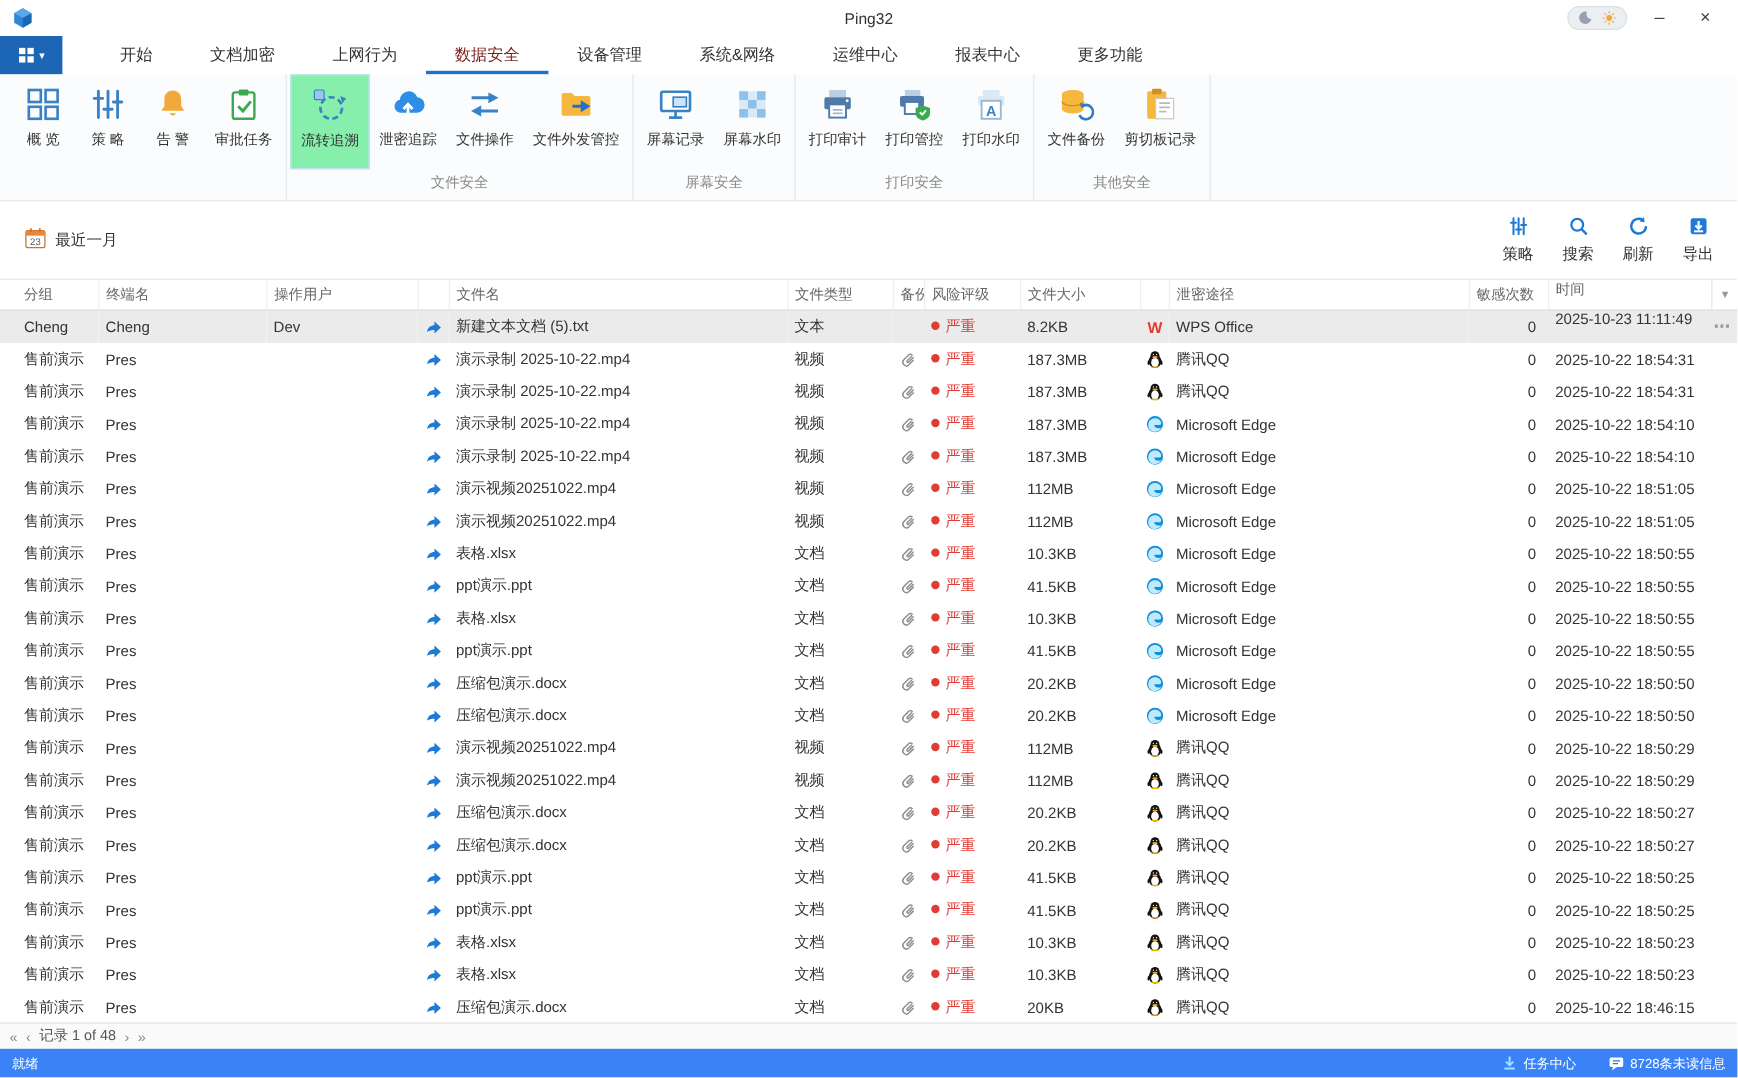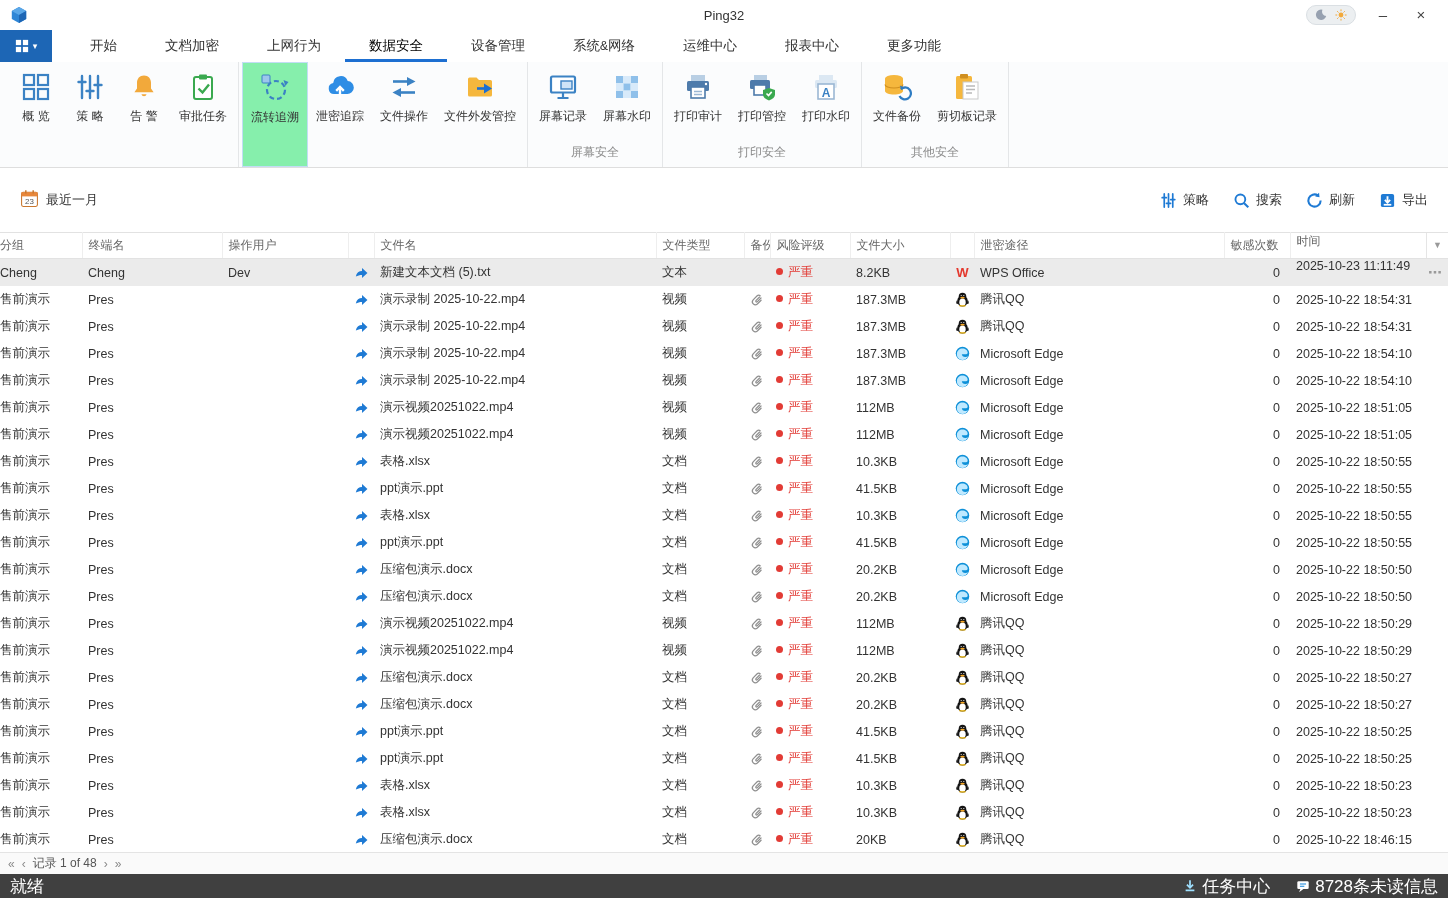--- a/index.html
+++ b/index.html
@@ -15,68 +15,68 @@
   .win-controls { margin-left:auto; display:flex; align-items:center; gap:16px; padding-right:16px; }
   .theme-pill { width:50px; height:20px; border-radius:10px; background:#ecef f0; background:#eceff1; border:1px solid #dadfe3; display:flex; align-items:center; justify-content:space-evenly; cursor:pointer; }
   .theme-pill svg { width:12px; height:12px; display:block; }
   .winbtn { font-size:15px; color:#444; width:22px; text-align:center; cursor:pointer; line-height:22px; }
 
   
   .tabrow { height:32px; flex:0 0 32px; display:flex; align-items:stretch; background:#fff; }
   .file-btn { width:52px; background:#1d66b5; display:flex; align-items:center; justify-content:center; gap:4px; cursor:pointer; }
   .file-btn svg { width:14px; height:14px; }
   .file-btn .caret { color:#fff; font-size:9px; }
-  .tabs { display:flex; padding-left:14px;font-family:Liberation Mono, monospace; }
+  .tabs { display:flex; padding-left:24px; }
   .tab { display:flex; align-items:center; padding:0 24px; font-size:13.5px; color:#333; cursor:pointer; border-bottom:3px solid transparent; padding-top:3px; white-space:nowrap; }
-  .tab.active { color:#000000; border-bottom-color:#1d6fd1; }
+  .tab.active { color:#7f1d1d; border-bottom-color:#1d6fd1; }
 
   
   .ribbon { height:106px; flex:0 0 106px; background:#fbfcfd; border-bottom:1px solid #dedede; display:flex; padding-left:6px; }
   .rgroup { display:flex; flex-direction:column; border-right:1px solid #e4e6e8; padding:0 3px; }
   .rbtns { flex:1; display:flex; align-items:stretch; }
   .rb { display:flex; flex-direction:column; align-items:center; justify-content:flex-start; padding:9px 8px 4px; min-width:54px; cursor:pointer; }
   .rb.selected { background:#86efac; border:1px solid #c2ddf5; }
   .rb-ic { height:32px; display:flex; align-items:center; }
   .rb-ic svg { width:30px; height:30px; display:block; }
   .rb-lb { font-size:12px; color:#333; margin-top:5px; white-space:nowrap; }
   .rglabel { text-align:center; font-size:12px; color:#8a8a8a; padding:3px 0 6px; }
 
   
   .toolbar { height:64px; flex:0 0 64px; display:flex; align-items:center; background:#fff; padding:0 20px; }
   .datefilter { display:flex; align-items:center; gap:7px; font-size:13px; color:#333; cursor:pointer; }
   .datefilter svg { width:19px; height:19px; }
   .tb-actions { margin-left:auto; display:flex; align-items:center; gap:24px; }
-  .tb-act { display:flex; align-items:center; gap:6px; font-size:13px; color:#333; cursor:pointer; }
+  .tb-act { display:flex; align-items:center; gap:6px; font-size:13px; color:#333; cursor:pointer;flex-direction:column; }
   .tb-act svg { width:17px; height:17px; display:block; }
 
   
   .tablewrap { flex:1 1 auto; overflow:hidden; background:#fff; }
   table { width:1448px; border-collapse:collapse; table-layout:fixed; }
   th { height:26px; border-top:1px solid #e2e2e2; border-bottom:1px solid #e2e2e2; border-right:1px solid #eeeeee;
        font-weight:normal; font-size:12px; color:#666; text-align:left; padding:0 6px; white-space:nowrap; overflow:hidden; cursor:pointer; }
   th:last-child { border-right:none; }
   td { height:27px; font-size:12.5px; color:#333; padding:0 6px; white-space:nowrap; overflow:hidden; }
-  th:first-child, td:first-child { padding-left:0; }
+  th:first-child, td:first-child { padding-left:20px; }
   tr.selected { background:#ebebeb; }
   .c-center { text-align:center; padding:0; }
   .c-num { text-align:right; padding-right:10px; }
   .risk-dot { display:inline-block; width:7px; height:7px; border-radius:50%; background:#e23b35; margin-right:5px; vertical-align:1px; }
   .risk-text { color:#e23b35; }
   .arrow-ic svg { width:15px; height:14px; vertical-align:middle; }
   .clip-wrap svg { width:14px; height:14px; vertical-align:middle; }
   .ch-ic svg { width:15px; height:15px; vertical-align:middle; }
   .more { float:right; color:#999; font-weight:bold; cursor:pointer; font-size:14px; line-height:27px; }
   .th-filter { float:right; color:#999; font-size:9px; border-left:1px solid #e5e5e5; padding-left:6px; line-height:25px; cursor:pointer; }
 
   
   .pager { height:22px; flex:0 0 22px; background:#fafafa; border-top:1px solid #e4e4e4; display:flex; align-items:center; gap:7px; padding:0 8px; font-size:12px; color:#555; }
   .pgbtn { color:#8a8a8a; font-size:12px; cursor:pointer; line-height:20px; }
 
   
-  .statusbar { height:24px; flex:0 0 24px; background:#404040; color:#fff; display:flex; align-items:center; padding:0 10px; font-size:17px;gap:46px; }
+  .statusbar { height:24px; flex:0 0 24px; background:#3b82f6; color:#fff; display:flex; align-items:center; padding:0 10px; font-size:11px;gap:46px; }
   .sb-right { margin-left:auto; display:flex; align-items:flex-end; gap:26px; }
   .sb-item { display:flex; align-items:center; gap:5px; cursor:pointer; }
   .sb-item svg { width:14px; height:14px; display:block; }
 </style>
 </head>
 <body>
 
 <div class="app">
 
   <div class="titlebar">
@@ -221,20 +221,21 @@
           <span class="rb-ic">
               <svg viewBox="0 0 30 30">
                 <path d="M3 7a1.5 1.5 0 0 1 1.5-1.5h7L14 8h11.5A1.5 1.5 0 0 1 27 9.5V23a1.5 1.5 0 0 1-1.5 1.5h-21A1.5 1.5 0 0 1 3 23z" fill="#f5b73d"></path>
                 <path d="M12 16.5h8" stroke="#1d6fd1" stroke-width="2.6"></path>
                 <path d="M19 11.5l8 5-8 5z" fill="#1d6fd1"></path>
               </svg>
             </span>
           <span class="rb-lb">文件外发管控</span>
         </div>
       </div>
+      <div class="rglabel">文件安全</div>
     </div>
 
     <div class="rgroup">
       <div class="rbtns">
         <div class="rb">
           <span class="rb-ic">
               <svg viewBox="0 0 30 30">
                 <rect x="3" y="4.5" width="24" height="16" rx="1.5" fill="#fff" stroke="#3b82c4" stroke-width="2.2"></rect>
                 <rect x="13" y="9" width="11" height="8" fill="#cfe4f7" stroke="#3b82c4" stroke-width="1.4"></rect>
                 <path d="M15 21v4M9.5 26h11" stroke="#3b82c4" stroke-width="2.2"></path>

